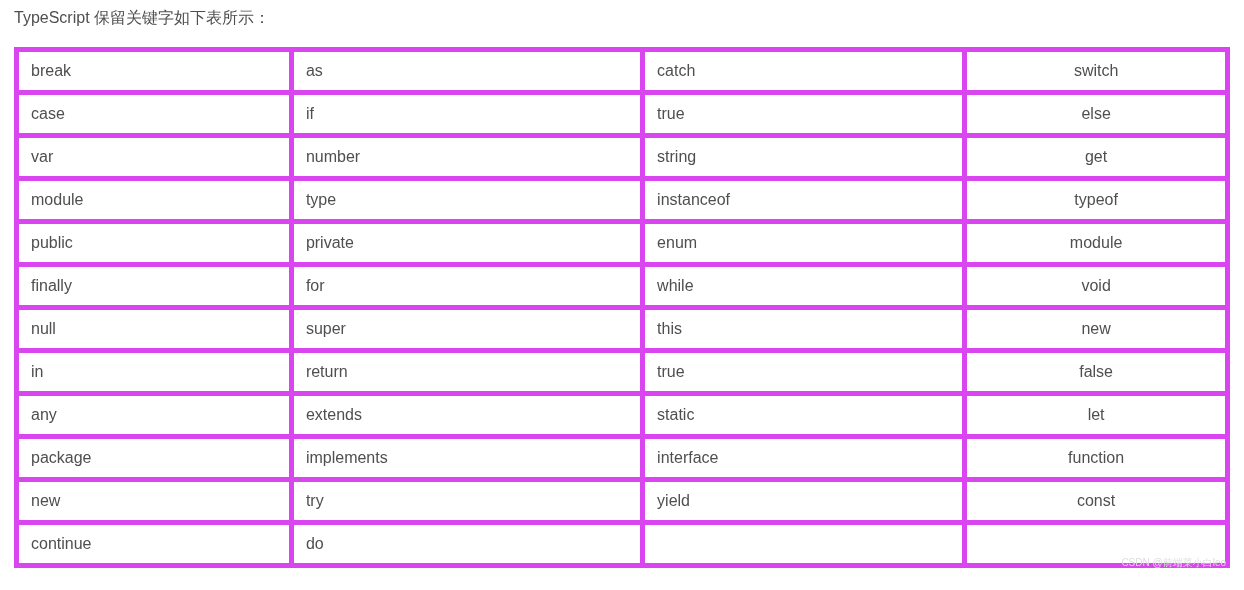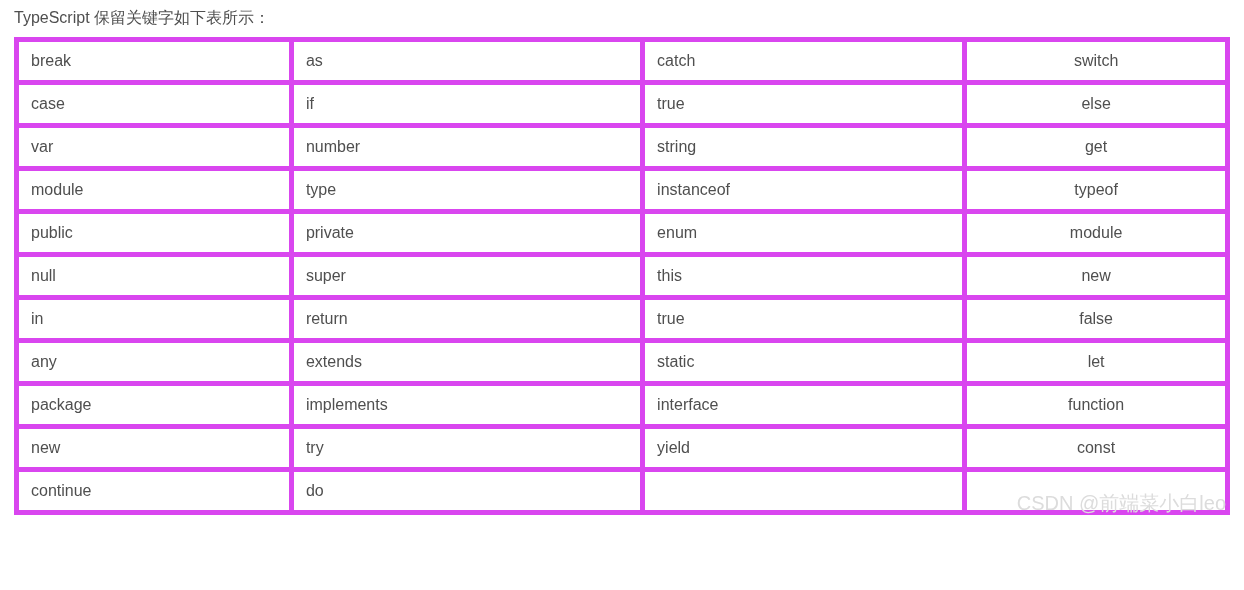--- a/index.html
+++ b/index.html
@@ -10,21 +10,21 @@
     body {
       font-family: -apple-system, BlinkMacSystemFont, "Segoe UI", "PingFang SC", "Microsoft YaHei", sans-serif;
       font-size: 16px;
       color: #4f4f4f;
       background: #ffffff;
       padding: 8px 14px;
       width: 1244px;
       position: relative;
     }
     .intro-text {
-      margin-bottom: 8px;
+      margin-bottom: 18px;
       color: #4f4f4f;
       font-size: 16px;
     }
     table {
       width: 100%;
       border-collapse: collapse;
       table-layout: fixed;
     }
     td {
       border: 5px solid #d946ef;
@@ -36,21 +36,21 @@
     }
     td.col-0 { width: 22.7%; }
     td.col-1 { width: 29%; }
     td.col-2 { width: 26.6%; }
     td.col-3 { width: 21.7%; text-align: center; }
     .watermark {
       position: absolute;
       bottom: 6px;
       right: 18px;
       color: #dcdcdc;
-      font-size: 20px;
+      font-size: 10px;
       pointer-events: none;
       user-select: none;
     }
   </style>
 </head>
 <body>
 
 <p class="intro-text">TypeScript 保留关键字如下表所示：</p>
 
 <table>
@@ -77,20 +77,26 @@
       <td class="col-0">module</td>
       <td class="col-1">type</td>
       <td class="col-2">instanceof</td>
       <td class="col-3">typeof</td>
     </tr>
     <tr>
       <td class="col-0">public</td>
       <td class="col-1">private</td>
       <td class="col-2">enum</td>
       <td class="col-3">module</td>
+    </tr>
+    <tr>
+      <td class="col-0">finally</td>
+      <td class="col-1">for</td>
+      <td class="col-2">while</td>
+      <td class="col-3">void</td>
     </tr>
     <tr>
       <td class="col-0">null</td>
       <td class="col-1">super</td>
       <td class="col-2">this</td>
       <td class="col-3">new</td>
     </tr>
     <tr>
       <td class="col-0">in</td>
       <td class="col-1">return</td>

